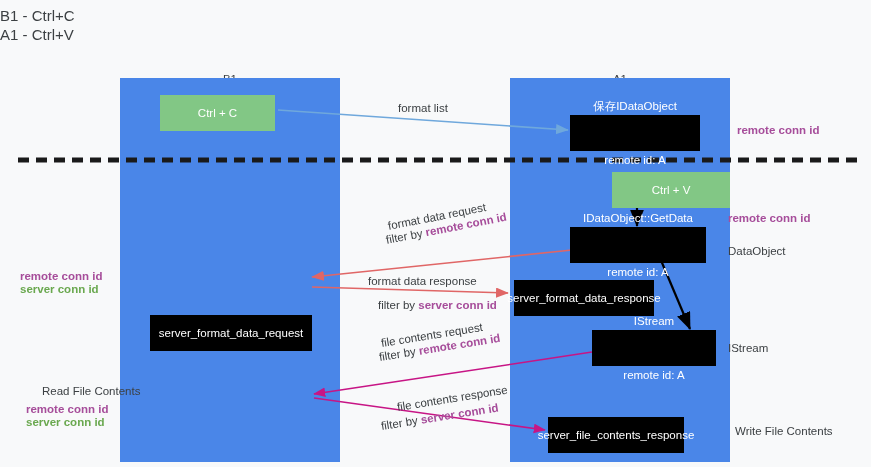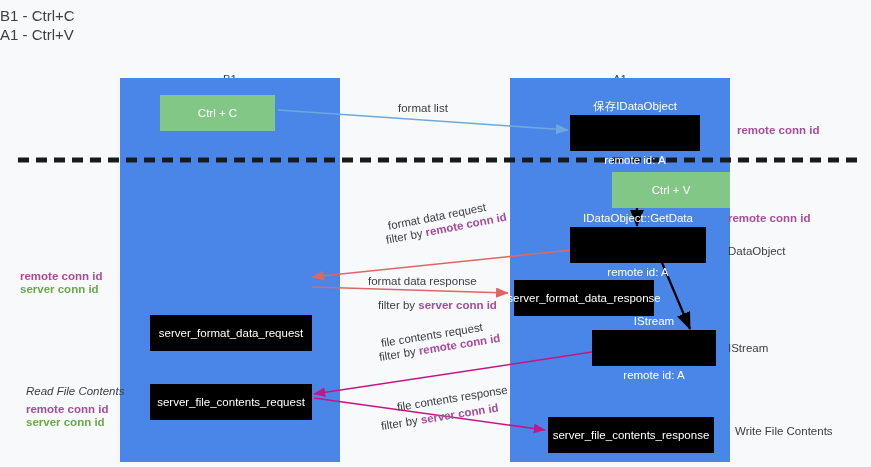--- a/index.html
+++ b/index.html
@@ -166,25 +166,22 @@
 
   <div class="node orange" style="left:514px; top:280px; width:140px; height:26px;">
     <span>server_format_data_response</span>
   </div>
 
   <div class="node orange" style="left:592px; top:330px; width:124px; height:32px;">
     <span>IStream</span>
     <span class="l2">remote id: A</span>
   </div>
 
-  <div class="node orange" style="left:150px; top:384px; width:162px; height:26px;">
-    <span>server_file_contents_request</span>
-  </div>
-
-  <div class="node orange" style="left:548px; top:417px; width:166px; height:26px;">
+
+  <div class="node orange" style="left:548px; top:417px; width:136px; height:26px;">
     <span>server_file_contents_response</span>
   </div>
 
   <div class="elabel" style="left:398px; top:101px;">format list</div>
 
   <div class="elabel rot-up" style="left:388px; top:219px;">format data request</div>
   <div class="elabel rot-up" style="left:386px; top:233px;"><span>filter by </span><span class="hl-purple">remote conn id</span></div>
 
   <div class="elabel" style="left:368px; top:274px;">format data response</div>
   <div class="elabel" style="left:378px; top:298px;"><span>filter by </span><span class="hl-purple">server conn id</span></div>
@@ -197,17 +194,17 @@
 
   <div class="side purple" style="left:737px; top:123px;">remote conn id</div>
   <div class="side purple" style="left:728px; top:211px;">remote conn id</div>
   <div class="side plain" style="left:728px; top:244px;">DataObject</div>
   <div class="side plain" style="left:728px; top:341px;">IStream</div>
   <div class="side plain" style="left:735px; top:424px;text-align:center;">Write File Contents</div>
 
   <div class="side purple" style="left:20px; top:269px;">remote conn id</div>
   <div class="side green" style="left:20px; top:282px;">server conn id</div>
 
-  <div class="side plain" style="left:26px; top:384px;font-style:italic;">Read File Contents</div>
+  <div class="side plain" style="left:42px; top:384px;">Read File Contents</div>
   <div class="side purple" style="left:26px; top:402px;">remote conn id</div>
   <div class="side green" style="left:26px; top:415px;">server conn id</div>
 
 </div>
 
 </body></html>

